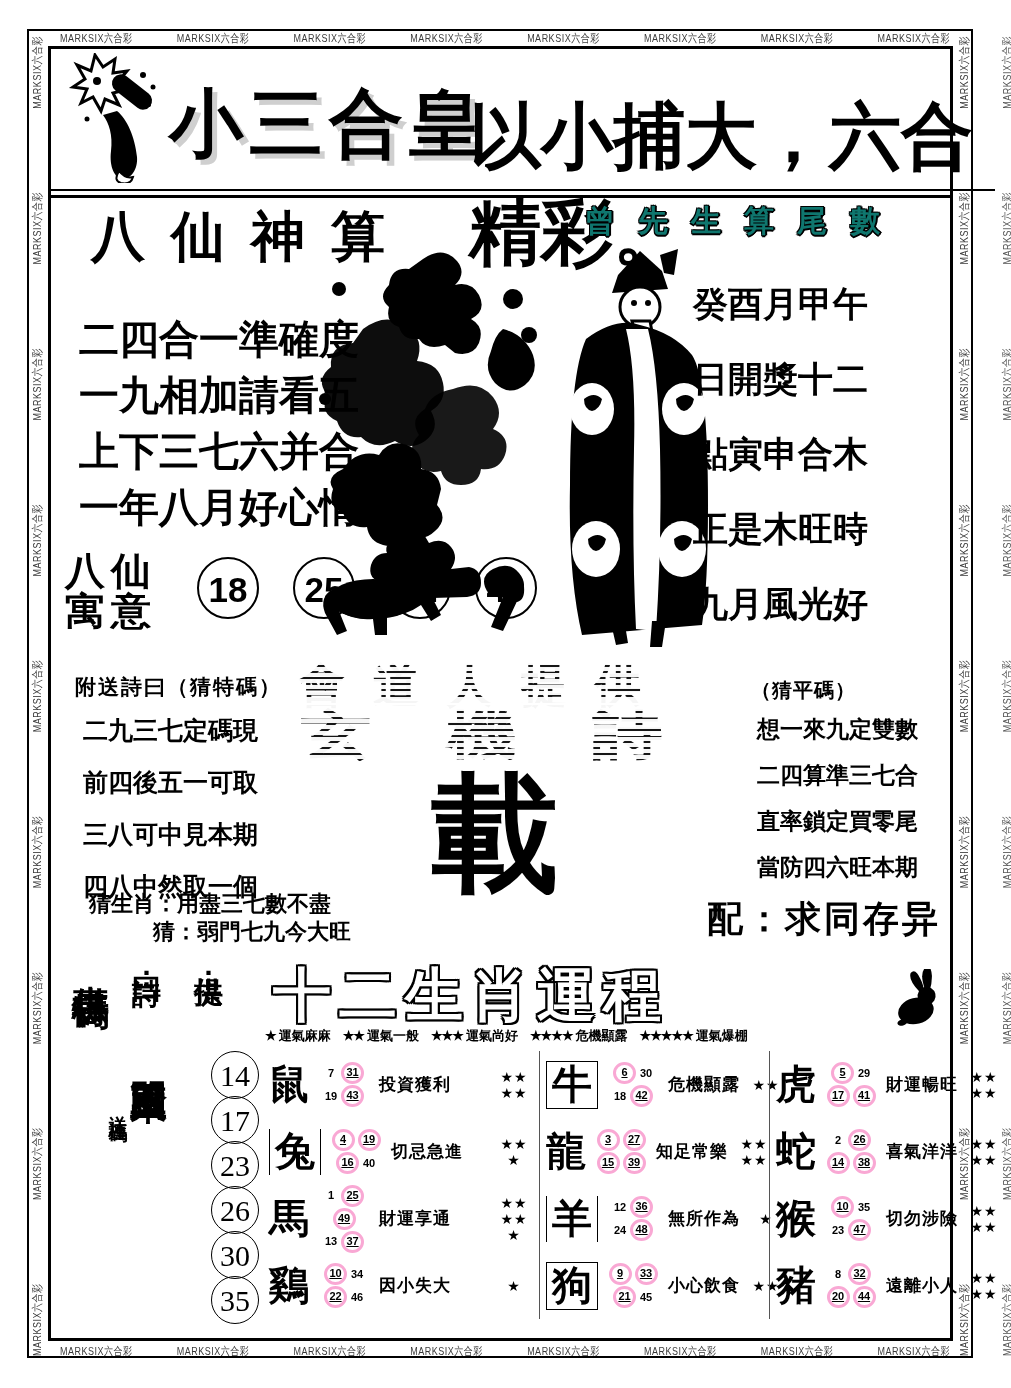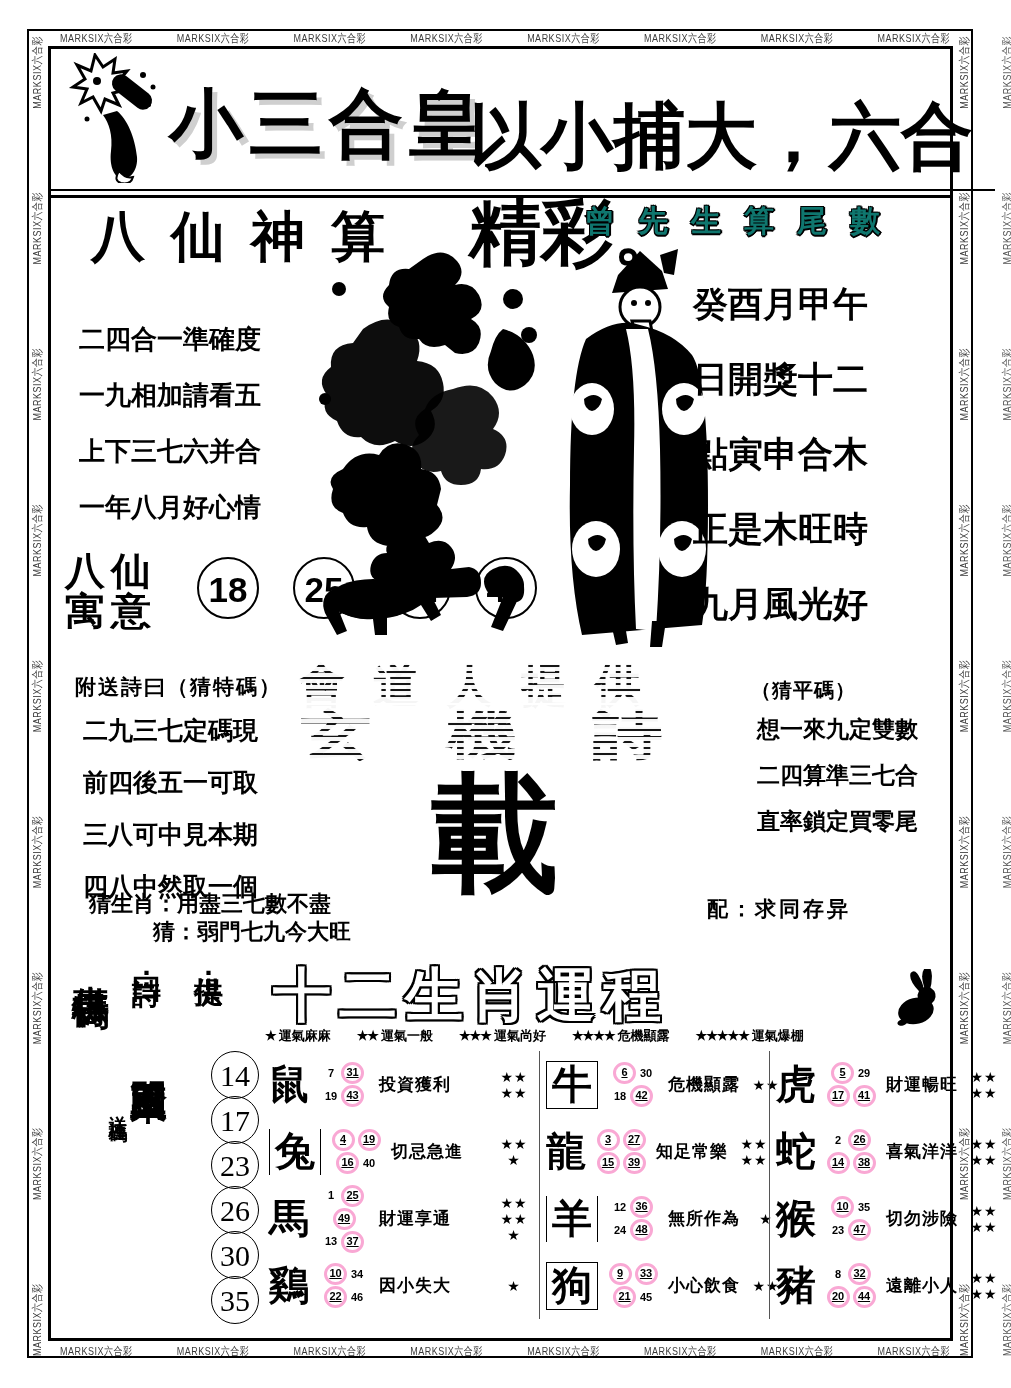--- a/index.html
+++ b/index.html
@@ -20,21 +20,21 @@
   .wm{display:inline-block;transform:scaleY(1.25);}
   
   .banner{position:absolute;left:0;top:0;width:100%;height:140px;border-bottom:2px solid #000;padding-left:45px;}
   .banner-line2{position:absolute;left:0;top:146px;width:100%;border-top:3px solid #000;}
   .banner-title{position:absolute;left:118px;top:26px;font-size:74px;font-weight:900;
                 font-family:"Liberation Sans",sans-serif;letter-spacing:6px;text-shadow:5px 5px 0 #cfcfcf;}
   .banner-slogan{position:absolute;left:418px;top:40px;font-size:72px;font-weight:900;letter-spacing:0px;}
   
   .baxian-title{position:absolute;left:40px;top:152px;font-size:54px;font-weight:700;
                 font-family:"DejaVu Serif",serif;letter-spacing:26px;white-space:nowrap;}
-  .poem-left{position:absolute;left:28px;top:262px;font-size:26px;font-weight:600;line-height:56px;white-space:nowrap;}
+  .poem-left{position:absolute;left:28px;top:262px;font-size:40px;font-weight:600;line-height:56px;white-space:nowrap;}
   .zeng-title{position:absolute;left:534px;top:152px;font-size:30px;font-weight:700;
               font-family:"DejaVu Serif",serif;letter-spacing:23px;white-space:nowrap;
               color:#0f766e;text-shadow:-1px -1px 0 #000,1px -1px 0 #000,-1px 1px 0 #000,1px 1px 0 #000,0 2px 0 #000,2px 0 0 #000;}
   .poem-right{position:absolute;left:642px;top:218px;font-size:35px;font-weight:700;
               font-family:"Liberation Serif",serif;line-height:75px;white-space:nowrap;}
   .bx-label{position:absolute;left:14px;top:500px;width:100px;font-size:40px;font-weight:900;
             line-height:42px;transform:scaleY(.95);letter-spacing:6px;}
   .big-circ{position:absolute;width:62px;height:62px;border:2.5px solid #000;border-radius:50%;
             text-align:center;line-height:62px;font-size:35px;font-weight:600;box-sizing:border-box;top:508px;}
   
@@ -46,35 +46,35 @@
   .degraded{position:relative;color:#161616;}
   .degraded::after{content:"";position:absolute;inset:-2px;
      background:repeating-linear-gradient(180deg,rgba(255,255,255,0) 0 2px,rgba(255,255,255,.96) 2px 6px);}
   .faded1{position:absolute;left:248px;top:606px;font-size:46px;font-weight:700;letter-spacing:28px;white-space:nowrap;}
   .faded2{position:absolute;left:250px;top:652px;font-size:52px;font-weight:700;letter-spacing:56px;
           transform:scaleX(1.35);transform-origin:left;white-space:nowrap;}
   .bigchar{position:absolute;left:380px;top:700px;font-size:128px;font-family:"DejaVu Serif",serif;font-weight:600;}
   .ping-head{position:absolute;left:700px;top:628px;font-size:20px;font-weight:900;letter-spacing:1px;text-align:center;}
   .poem-mid-right{position:absolute;left:706px;top:658px;font-size:23px;font-weight:600;
                   font-family:"Liberation Serif",serif;line-height:46px;white-space:nowrap;}
-  .pei{position:absolute;left:656px;top:846px;font-size:21px;font-weight:900;letter-spacing:3px;}
+  .pei{position:absolute;left:656px;top:846px;font-size:36px;font-weight:900;letter-spacing:3px;}
   
   .vtext{writing-mode:vertical-rl;text-orientation:upright;position:absolute;white-space:nowrap;}
   .v-title{left:14px;top:906px;font-size:37px;font-weight:900;font-family:"Liberation Serif",serif;letter-spacing:3px;}
   .v-sub{left:54px;top:1052px;font-size:19px;font-weight:900;letter-spacing:4px;}
   .v-shiyue{left:76px;top:906px;font-size:29px;font-weight:900;}
   .v-shitext{left:72px;top:1002px;font-size:37px;font-weight:600;font-family:"Liberation Serif",serif;letter-spacing:1px;}
   .v-tigong{left:138px;top:906px;font-size:29px;font-weight:900;}
   .circ-col{position:absolute;left:160px;top:1002px;width:50px;}
   .small-circ{width:48px;height:48px;border:1.5px solid #000;border-radius:50%;margin-bottom:-3px;
               text-align:center;line-height:48px;font-size:30px;font-family:"Liberation Serif",serif;box-sizing:border-box;}
   
   .zodiac-title{position:absolute;left:222px;top:908px;font-size:58px;font-weight:900;letter-spacing:8px;white-space:nowrap;
      color:#fff;text-shadow:-2px -2px 0 #000,2px -2px 0 #000,-2px 2px 0 #000,2px 2px 0 #000,-2px 0 0 #000,2px 0 0 #000,0 -2px 0 #000,0 2px 0 #000;}
-  .legend{position:absolute;left:214px;top:978px;font-size:13px;font-weight:900;display:flex;gap:26px;white-space:nowrap;}
+  .legend{position:absolute;left:214px;top:978px;font-size:13px;font-weight:900;display:flex;gap:12px;white-space:nowrap;}
   .legend .stars{letter-spacing:-1px;margin-right:3px;}
   .zgrid{position:absolute;left:212px;top:1002px;width:691px;height:270px;display:grid;
          grid-template-columns:276px 230px 185px;grid-auto-rows:67px;}
   .zcell{display:flex;align-items:center;gap:7px;padding-left:6px;box-sizing:border-box;}
   .zcell.sep{border-left:1.5px solid #555;}
   .zanimal{font-size:40px;font-weight:700;font-family:"Liberation Serif",serif;line-height:1;flex:none;}
   .zanimal.box-full{border:1.5px solid #000;padding:3px 5px;}
   .zanimal.box-bars{border-left:1.5px solid #000;border-right:1.5px solid #000;padding:3px 5px;}
   .znums{display:flex;flex-direction:column;gap:1px;width:56px;flex:none;align-items:center;}
   .znline{display:flex;gap:3px;align-items:center;justify-content:center;}
@@ -242,20 +242,21 @@
 
     <div class="faded1 degraded">會道人提供</div>
     <div class="faded2 degraded">玄機詩</div>
     <div class="bigchar">載</div>
 
     <div class="ping-head">（猜平碼）</div>
     <div class="poem-mid-right">
       <div>想一來九定雙數</div>
       <div>二四算準三七合</div>
       <div>直率鎖定買零尾</div>
+      <div>當防四六旺本期</div>
     </div>
     <div class="pei">配：求同存异</div>
 
     <div class="vtext v-title">專供特碼</div>
     <div class="vtext v-sub">送連碼</div>
     <div class="vtext v-shiyue">詩曰：</div>
     <div class="vtext v-shitext">冷門直出三四來</div>
     <div class="vtext v-tigong">提供：</div>
     <div class="circ-col">
       <div class="small-circ">14</div>

